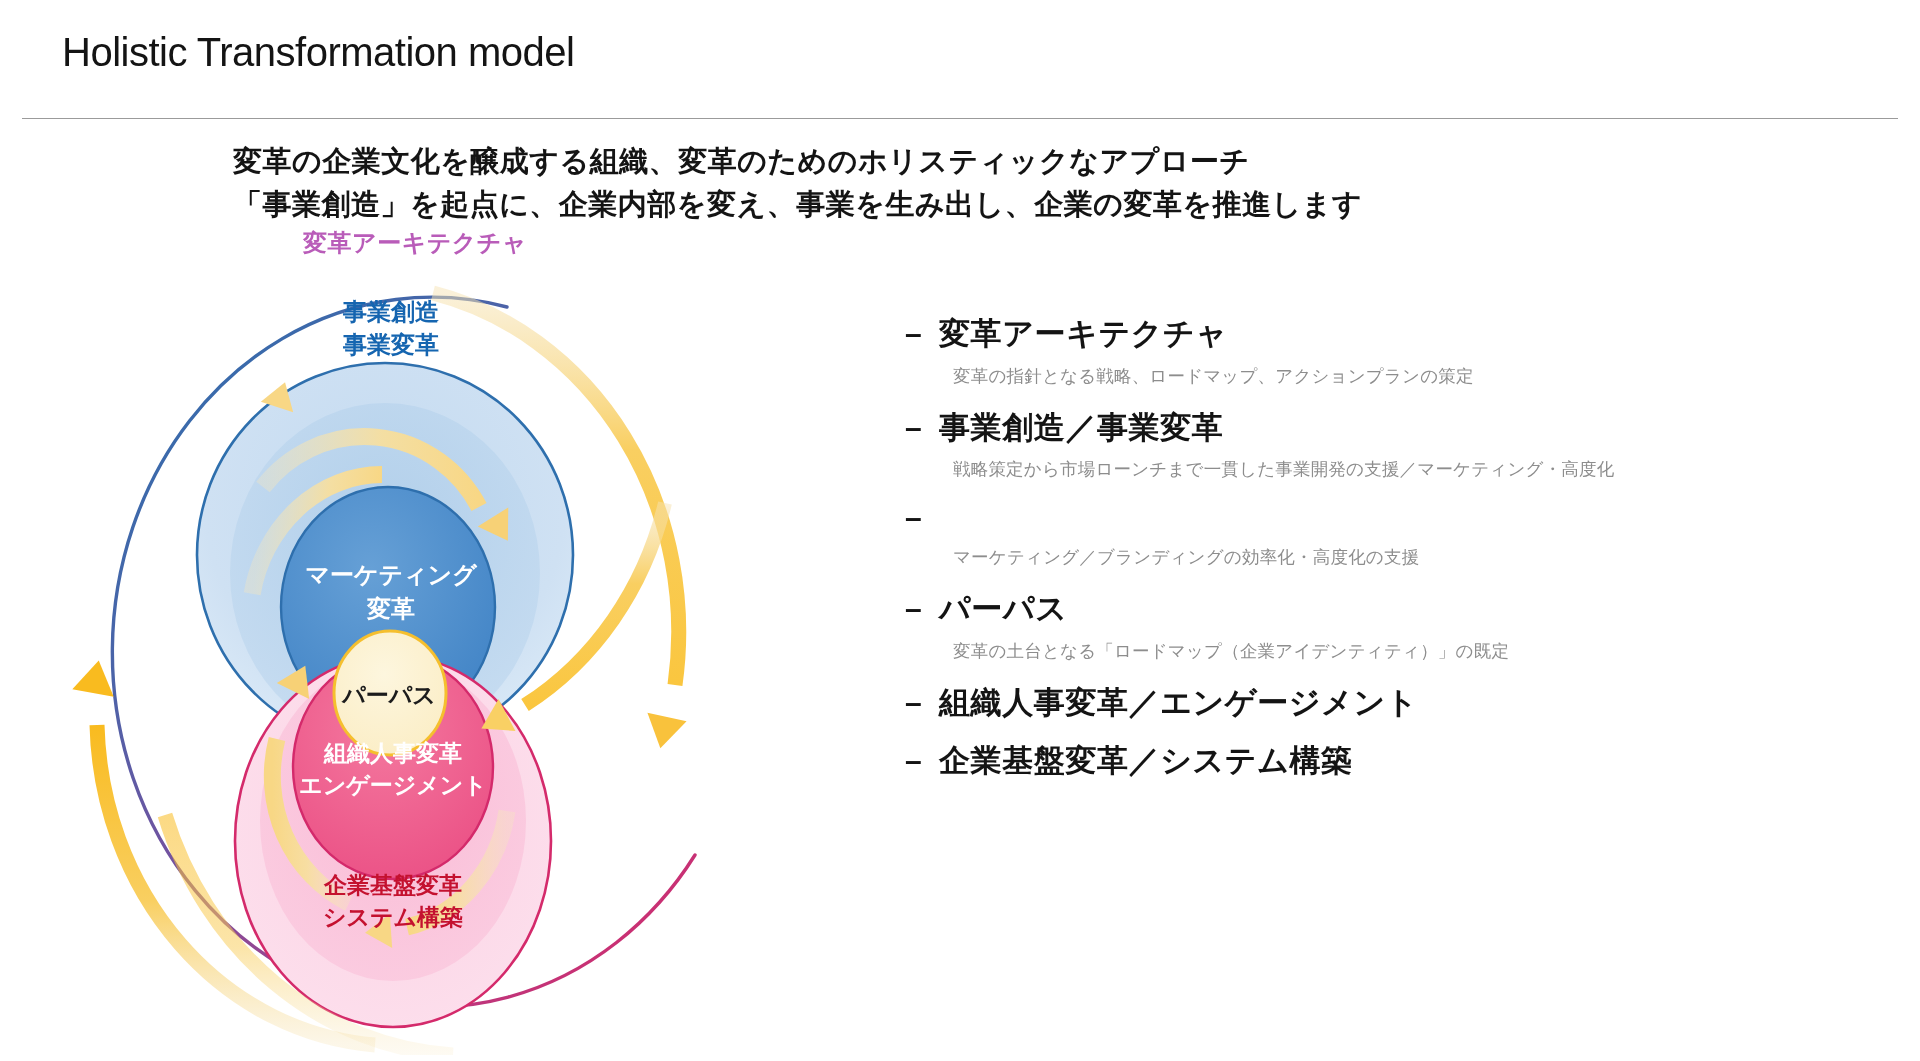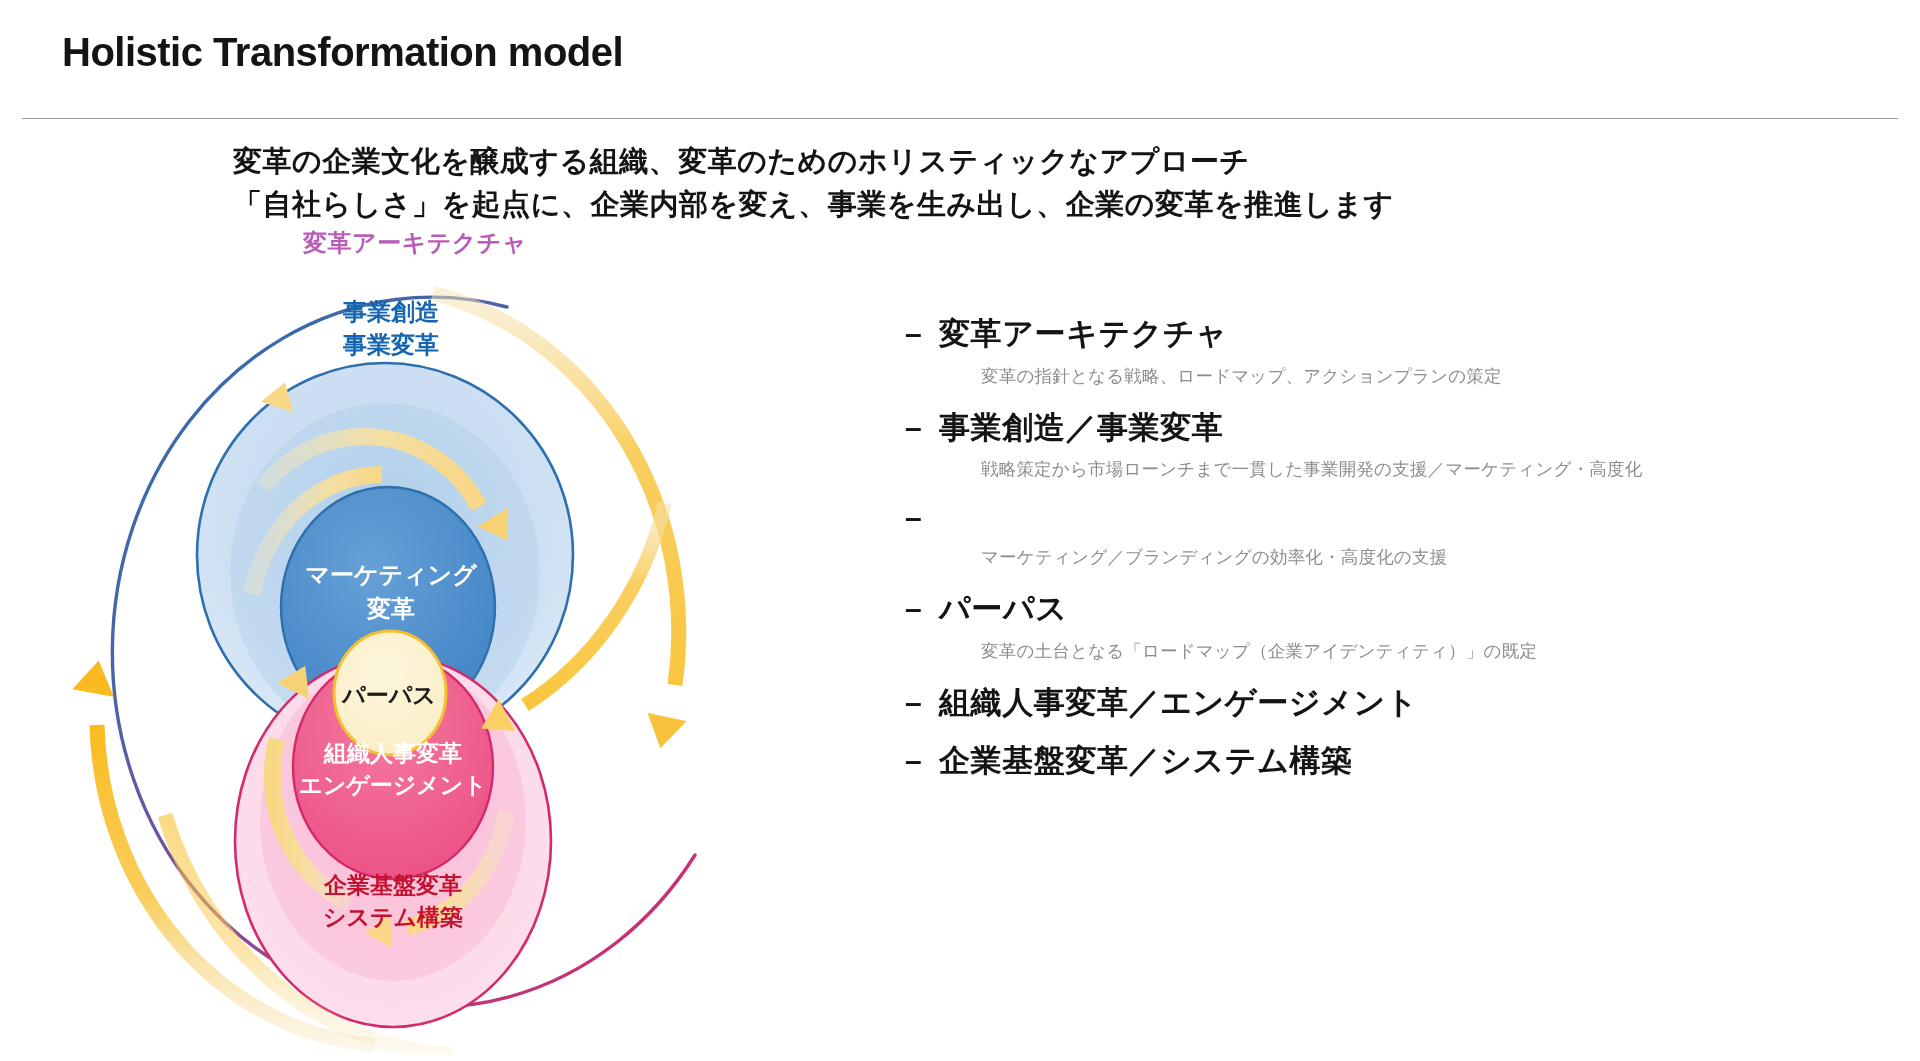--- a/index.html
+++ b/index.html
@@ -9,21 +9,21 @@
     font-family:"Liberation Sans","DejaVu Sans",sans-serif;
     overflow:hidden;
     position:relative;
   }
 
   
   #page-title{
     position:absolute;
     left:62px; top:30px;
     font-size:40px;
-    font-weight:bold;
+    font-weight:normal;
     color:#141414;
     letter-spacing:-0.5px;
     white-space:nowrap;
   }
   #title-rule{
     position:absolute;
     left:22px; top:118px;
     width:1876px; height:1px;
     background:#9b9b9b;
   }
@@ -69,36 +69,36 @@
     line-height:1;
   }
   .feature-title{
     font-size:31px;
     font-weight:bold;
     color:#141414;
     letter-spacing:0.6px;
     line-height:1.15;
   }
   .feature-desc{
-    margin-left:76px;
+    margin-left:48px;
     margin-top:12px;
     font-size:17.5px;
     color:#8d8d8d;
     letter-spacing:0.2px;
     white-space:nowrap;
   }
 </style>
 </head>
 <body>
 
 <div id="page-title">Holistic Transformation model</div>
 <div id="title-rule"></div>
 
 <div id="subtitle"><span>変革の企業文化を醸成する組織、変革のためのホリスティックなアプローチ</span>
-<span>「自社らしさ」を起点に、企業内部を変え、事業を生み出し、企業の変革を推進します</span></div>
+<span>「事業創造」を起点に、企業内部を変え、事業を生み出し、企業の変革を推進します</span></div>
 
 <div id="diagram">
 <svg width="720" height="800" viewBox="0 0 720 800" xmlns="http://www.w3.org/2000/svg">
   <defs>
     <radialGradient id="gBluePale" cx="50%" cy="38%" r="68%">
       <stop offset="0%" stop-color="#c3daf0"></stop>
       <stop offset="70%" stop-color="#cfe1f3"></stop>
       <stop offset="100%" stop-color="#dcebf8"></stop>
     </radialGradient>
     <radialGradient id="gBlueMid" cx="50%" cy="40%" r="70%">

